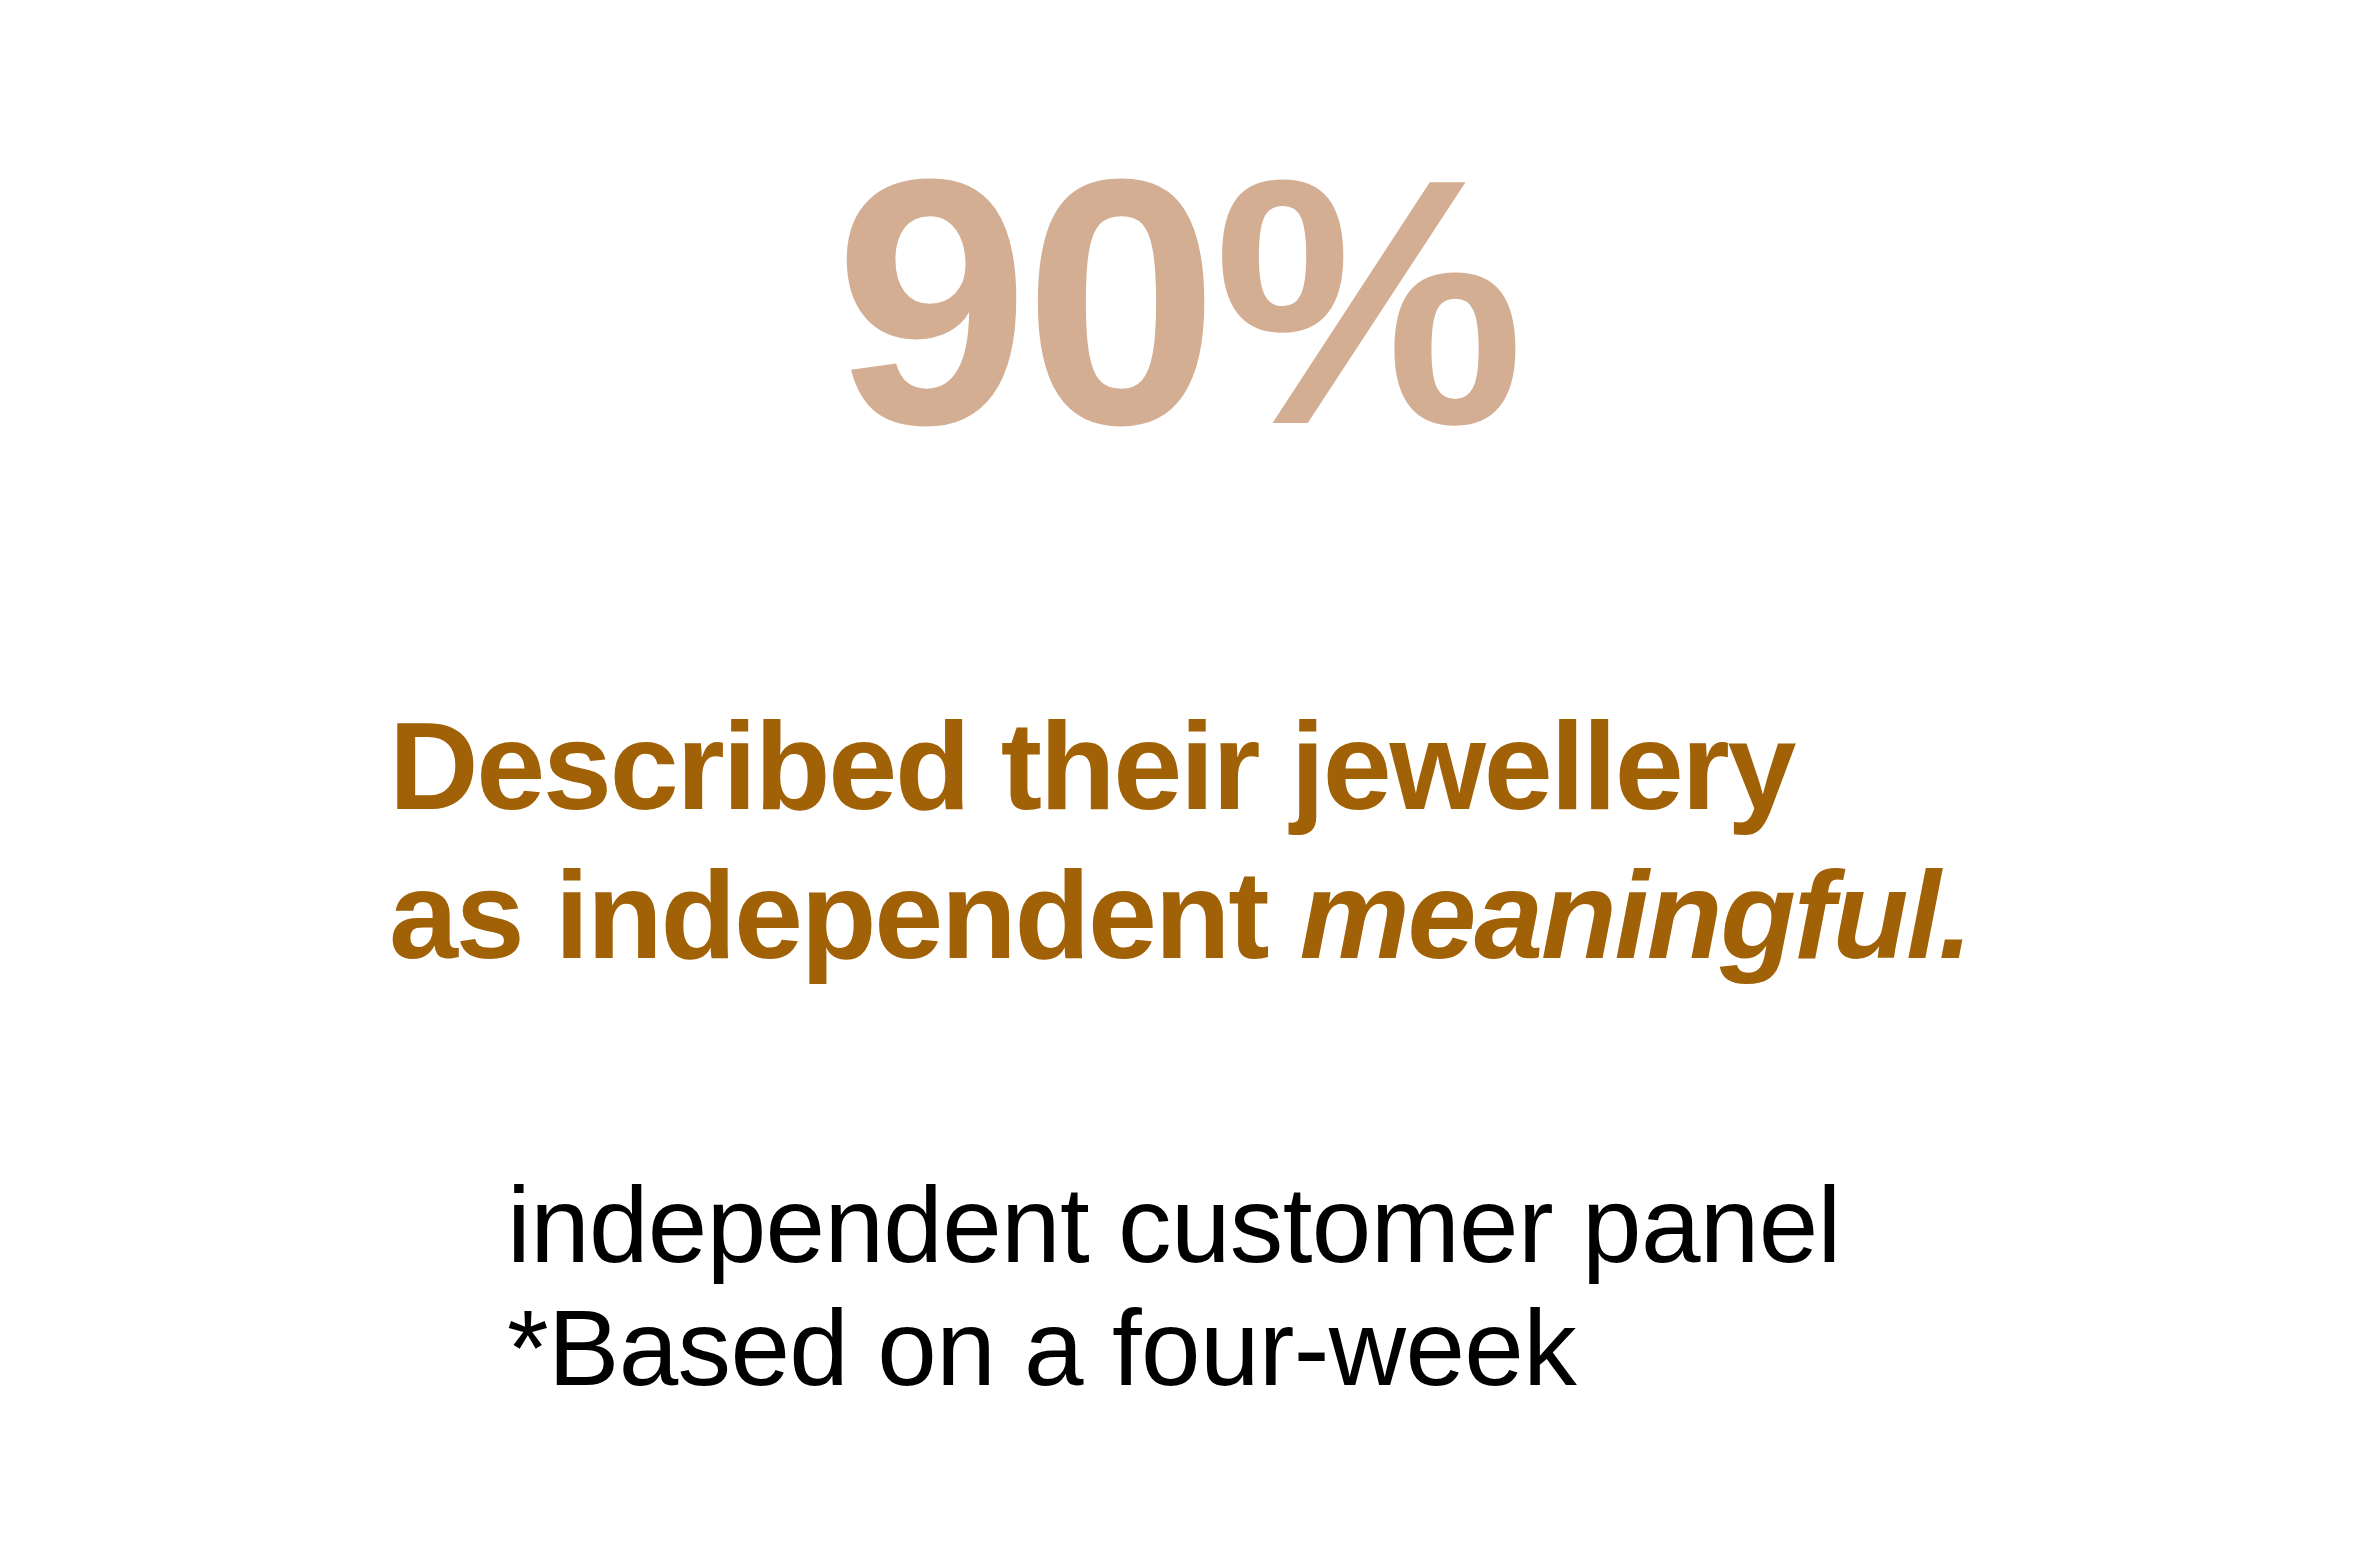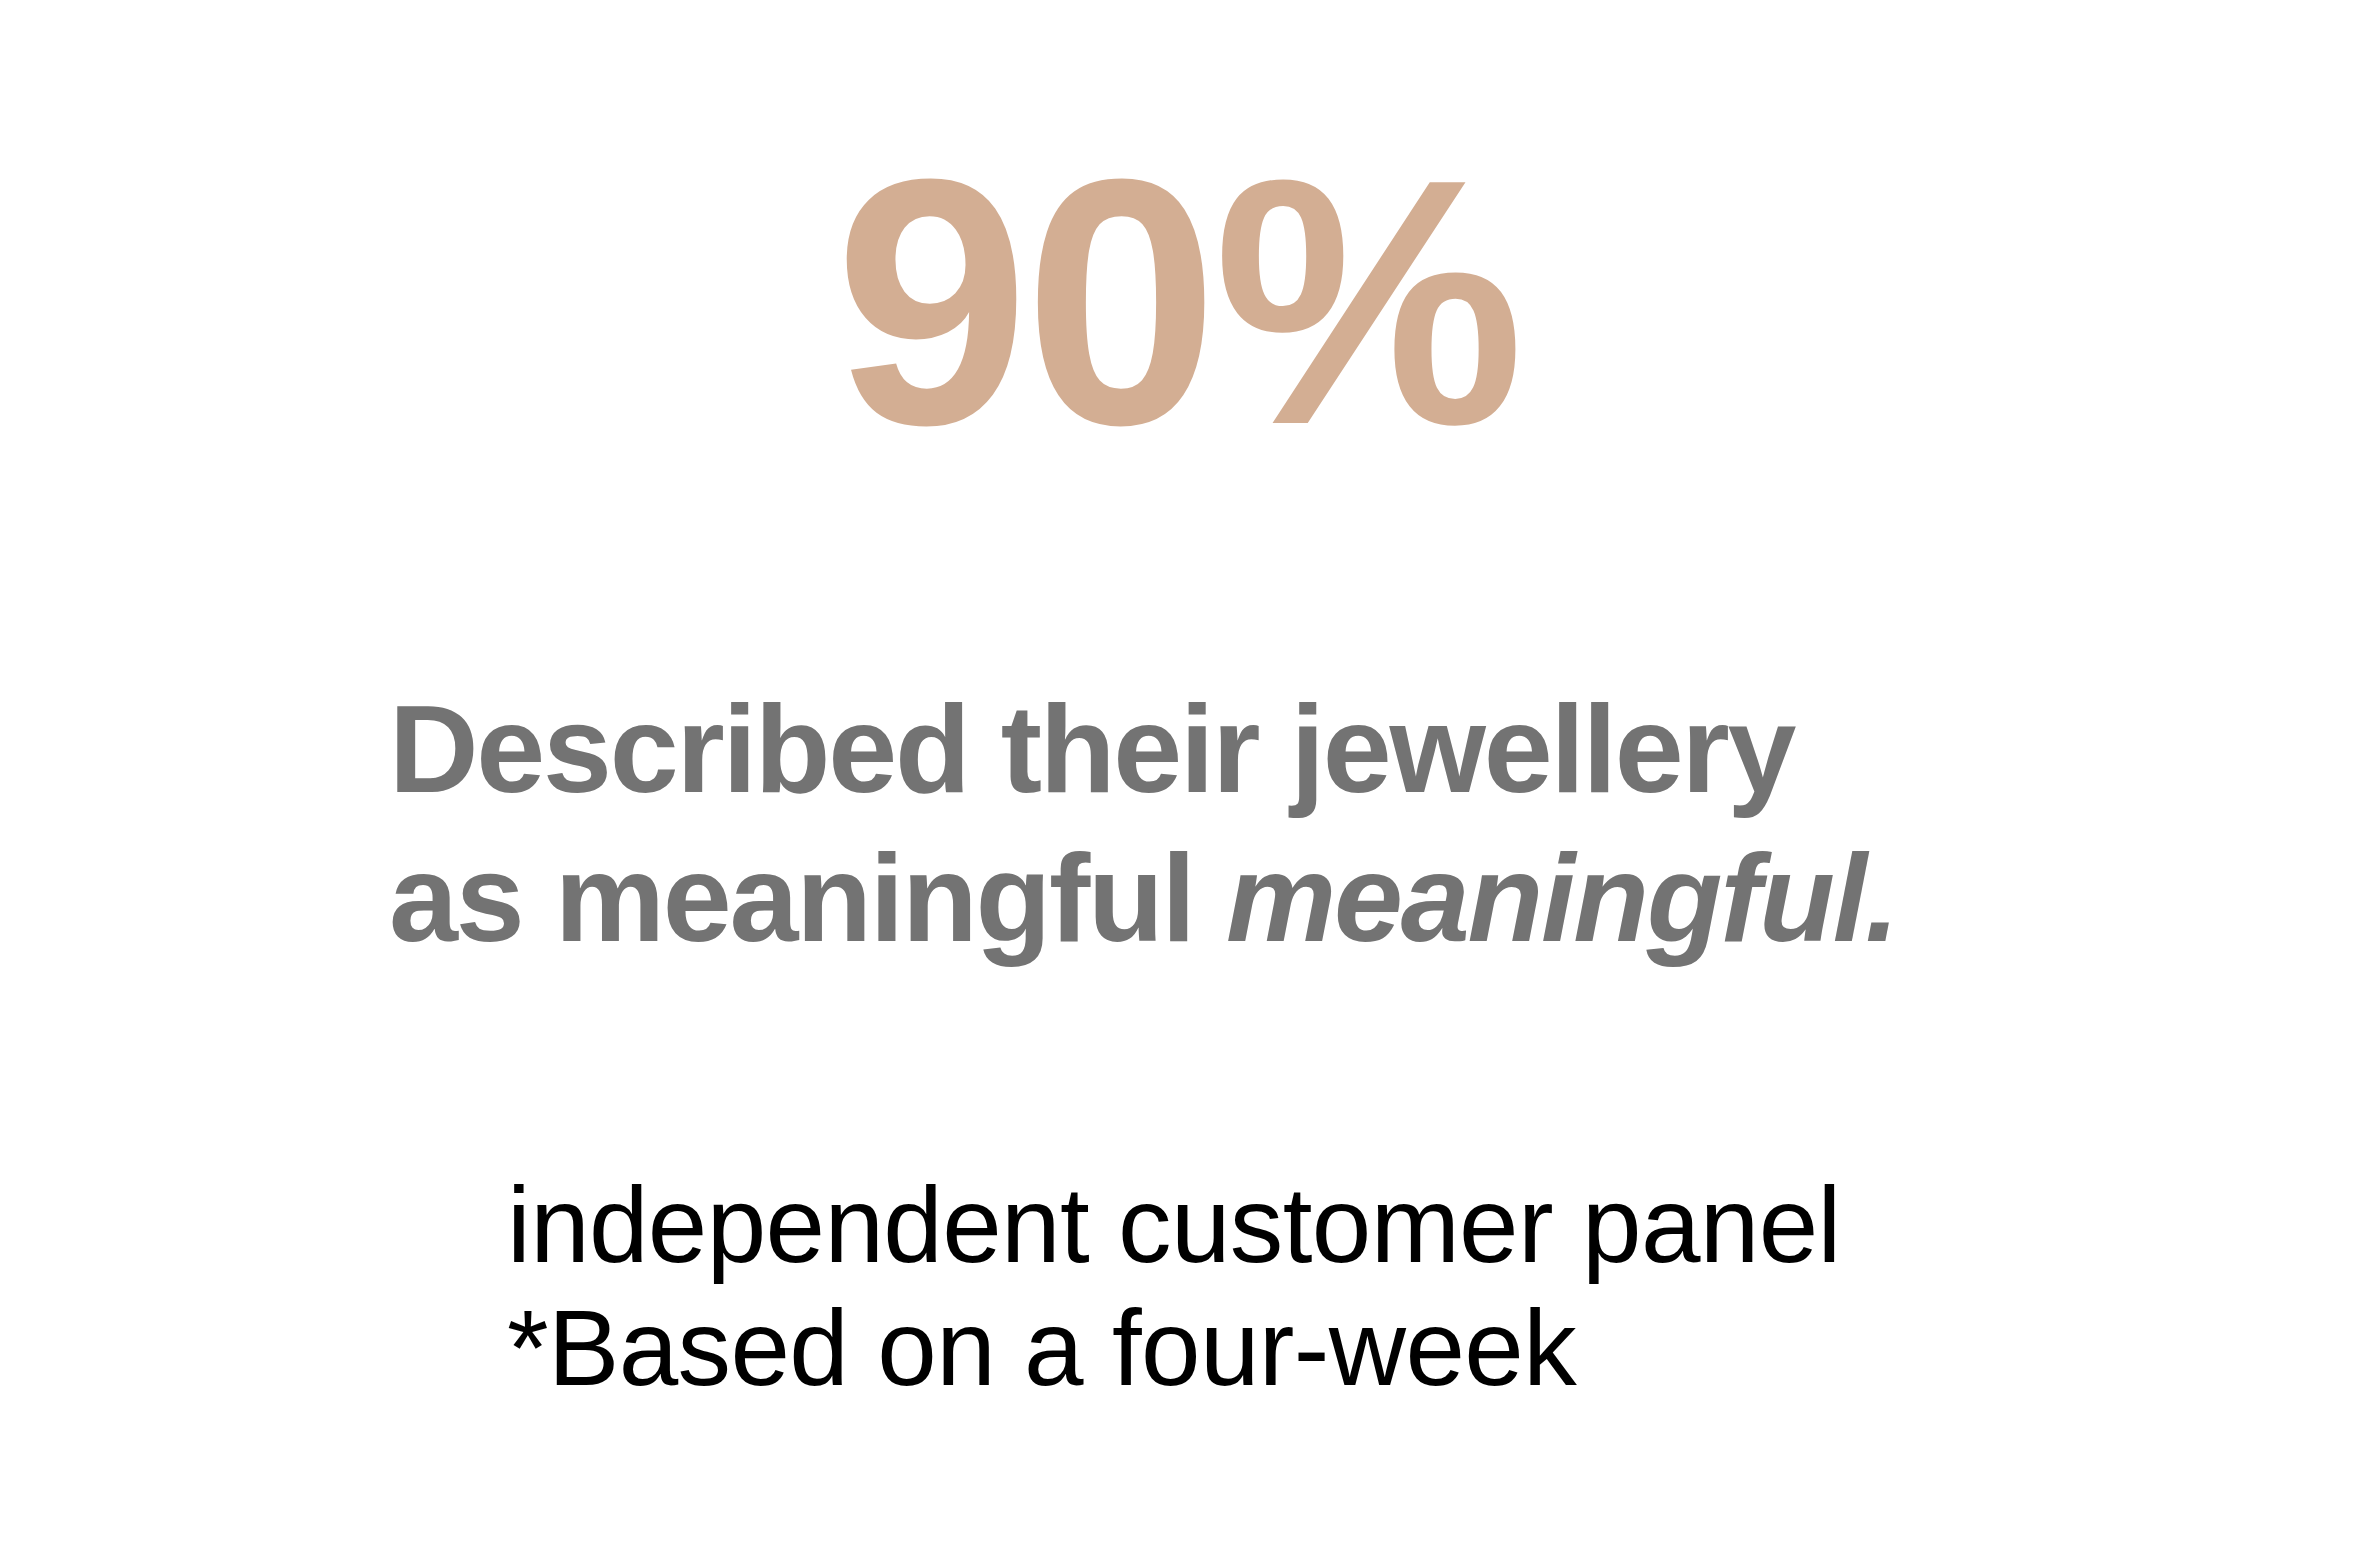--- a/index.html
+++ b/index.html
@@ -37,28 +37,28 @@
     letter-spacing: -0.015em;
     color: #d3ae93;
     line-height: 1.0;
     white-space: nowrap;
   }
 
   
   .headline {
     position: absolute;
     left: 389px;
-    top: 675px;
+    top: 692px;
     width: 1663px;
     font-family: "Liberation Sans", "DejaVu Sans", sans-serif;
     font-weight: 700;
     font-size: 124px;
     line-height: 149px;
     letter-spacing: -0.018em;
-    color: #737373;
+    color: #a16207;
   }
 
   .headline .line {
     display: block;
     white-space: nowrap;
   }
 
   .headline .emph {
     font-style: italic;
     font-weight: 700;
@@ -88,21 +88,21 @@
 
 <div class="slide" style="--bg: #ffffff;">
 
   <div class="stat-wrap">
     <span class="stat-value" style="color: rgb(211, 174, 147);">90%</span>
   </div>
 
   <div class="headline">
     <span class="line">Described their jewellery</span>
     <span class="line">
-      <span>as meaningful </span><span class="emph">meaningful.</span>
+      <span>as independent </span><span class="emph">meaningful.</span>
     </span>
   </div>
 
   <div class="footnote">
     <span class="line">independent customer panel</span>
     <span class="line">*Based on a four-week</span>
   </div>
 
 </div>
 

